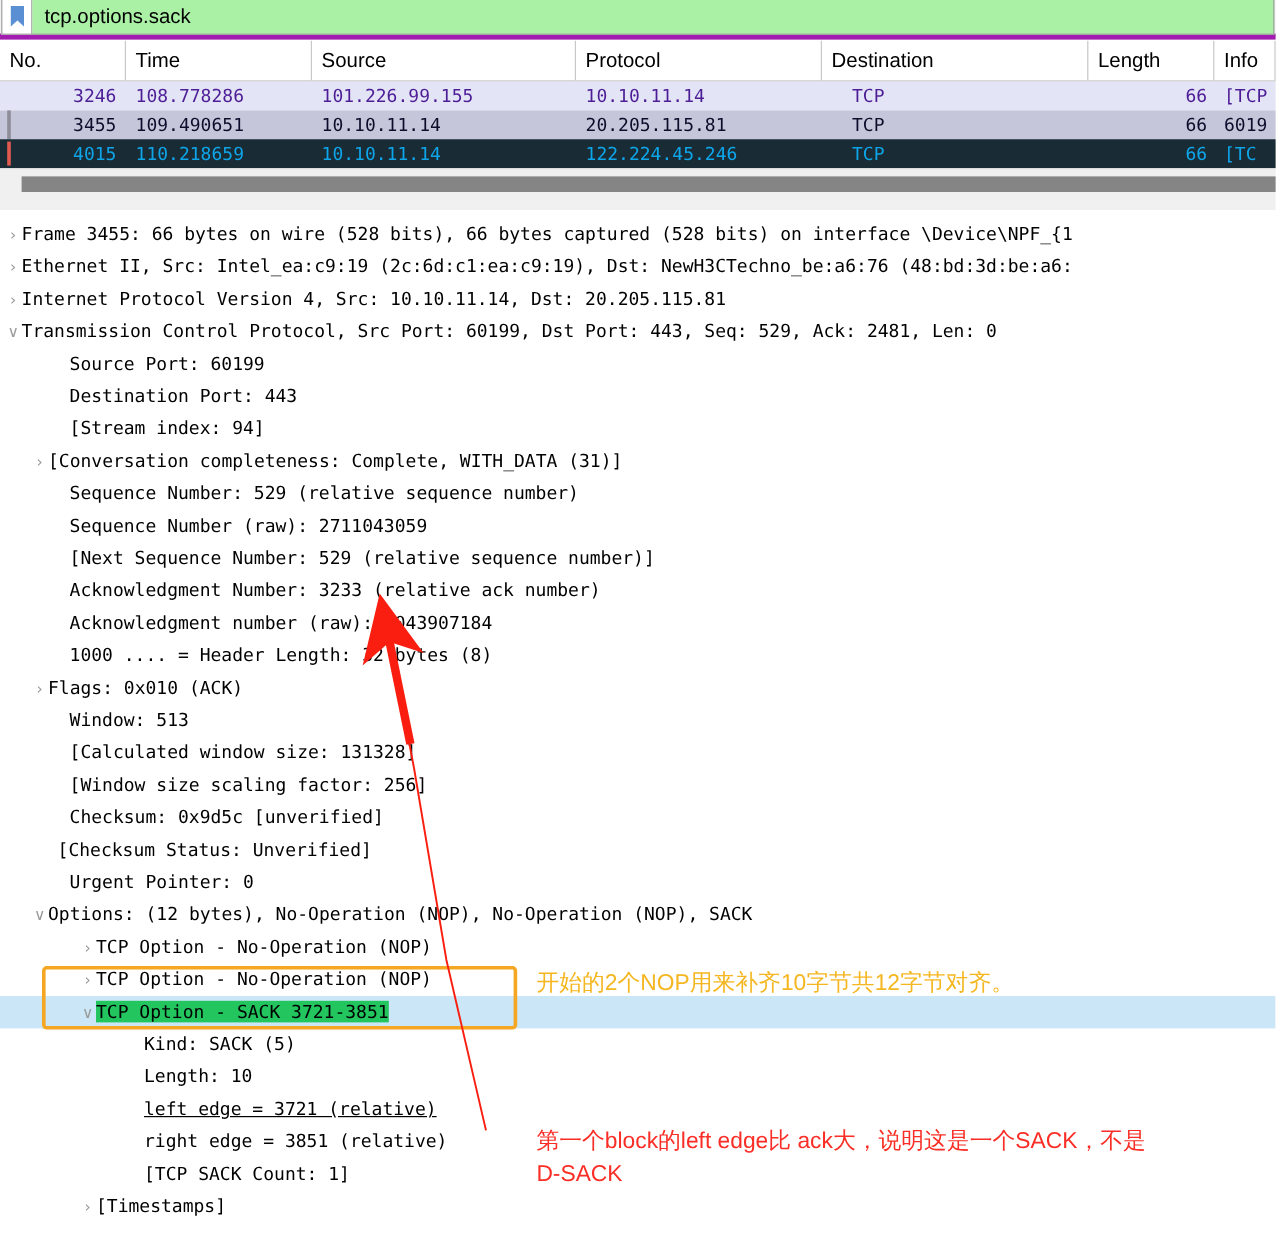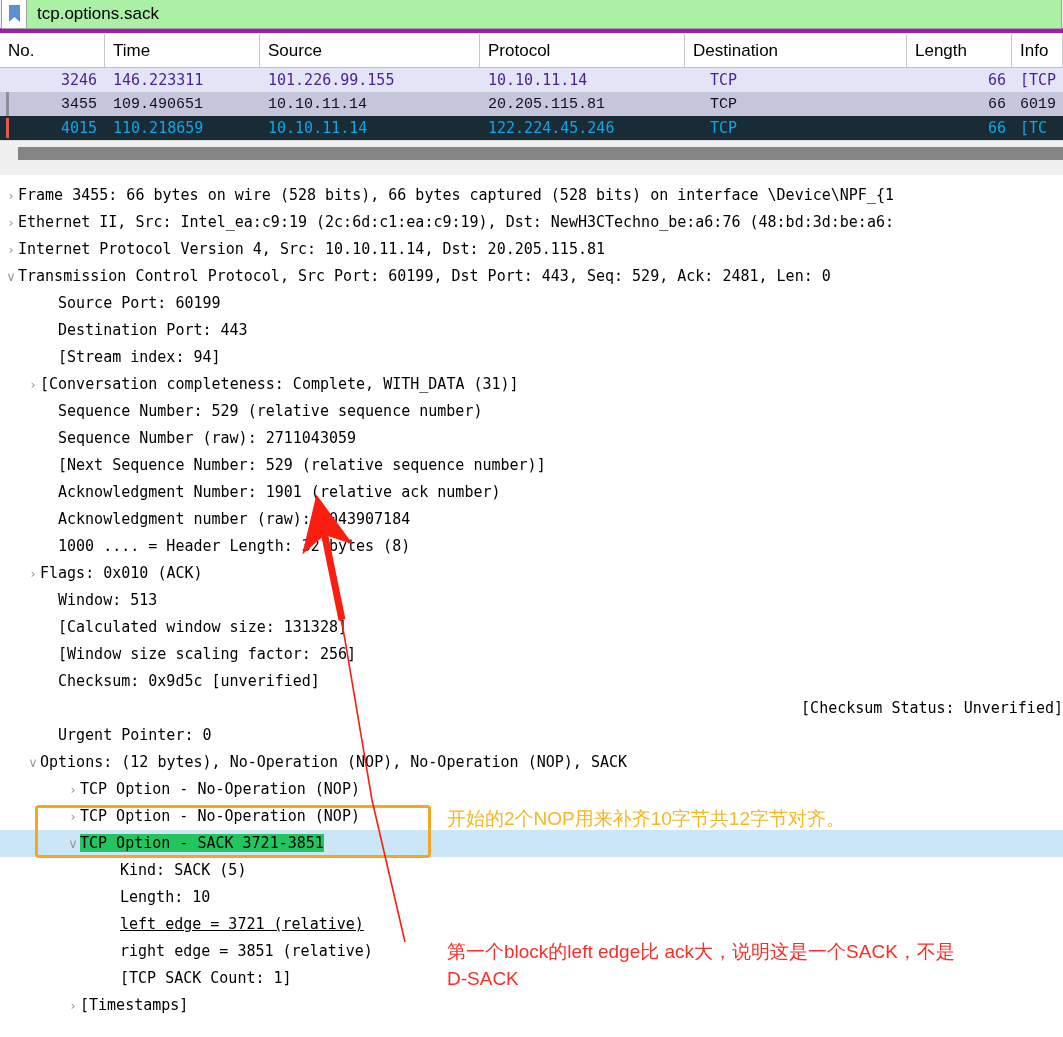--- a/index.html
+++ b/index.html
@@ -65,21 +65,21 @@
     position:relative;
   }
   .prow .cell{
     box-sizing:border-box;overflow:hidden;white-space:nowrap;
     display:flex;align-items:center;
   }
   .cell.num{justify-content:flex-end;padding-right:8px;}
   .cell.len{justify-content:flex-end;padding-right:6px;}
   .cell.txt{padding-left:8px;}
   .prow.r1{background:#e4e4f7;color:#4c1d95;}
-  .prow.r2{background:#c6c6da;color:#0d0d2b;font-family:Liberation Mono, monospace;}
+  .prow.r2{background:#c6c6da;color:#0d0d2b;}
   .prow.r3{background:#192c36;color:#0ea5e9;}
   .prow.r2::before{
     content:"";position:absolute;left:6px;top:0;width:3px;height:24px;
     background:#8e8e9a;
   }
   .prow.r3::before{
     content:"";position:absolute;left:6px;top:2px;width:3px;height:20px;
     background:#e2594f;
   }
   #plist-scrollzone{
@@ -157,21 +157,21 @@
     <div class="hcell" style="width:155px">Time</div>
     <div class="hcell" style="width:220px">Source</div>
     <div class="hcell" style="width:205px">Protocol</div>
     <div class="hcell" style="width:222px">Destination</div>
     <div class="hcell" style="width:105px">Length</div>
     <div class="hcell" style="width:51px">Info</div>
   </div>
 
   <div class="prow r1">
     <div class="cell num" style="width:105px">3246</div>
-    <div class="cell txt" style="width:155px">146.223311</div>
+    <div class="cell txt" style="width:155px">108.778286</div>
     <div class="cell txt" style="width:220px">101.226.99.155</div>
     <div class="cell txt" style="width:222px">10.10.11.14</div>
     <div class="cell txt" style="width:205px">TCP</div>
     <div class="cell len" style="width:105px">66</div>
     <div class="cell txt" style="width:51px">[TCP</div>
   </div>
 
   <div class="prow r2">
     <div class="cell num" style="width:105px">3455</div>
     <div class="cell txt" style="width:155px">109.490651</div>
@@ -225,21 +225,21 @@
     <div class="drow">
       <div style="padding-left: 44px; margin-left: 0px;"><span class="twisty blank"></span><span class="dtext">Sequence Number: 529    (relative sequence number)</span></div>
     </div>
     <div class="drow">
       <div style="padding-left: 44px; margin-left: 0px;"><span class="twisty blank"></span><span class="dtext">Sequence Number (raw): 2711043059</span></div>
     </div>
     <div class="drow">
       <div style="padding-left: 44px; margin-left: 0px;"><span class="twisty blank"></span><span class="dtext">[Next Sequence Number: 529    (relative sequence number)]</span></div>
     </div>
     <div class="drow">
-      <div style="padding-left: 44px; margin-left: 0px;"><span class="twisty blank"></span><span class="dtext">Acknowledgment Number: 1901    (relative ack number)</span></div>
+      <div style="padding-left: 44px; margin-left: 0px;"><span class="twisty blank"></span><span class="dtext">Acknowledgment Number: 3233    (relative ack number)</span></div>
     </div>
     <div class="drow">
       <div style="padding-left: 44px; margin-left: 0px;"><span class="twisty blank"></span><span class="dtext">Acknowledgment number (raw): 1043907184</span></div>
     </div>
     <div class="drow">
       <div style="padding-left: 44px; margin-left: 0px;"><span class="twisty blank"></span><span class="dtext">1000 .... = Header Length: 32 bytes (8)</span></div>
     </div>
     <div class="drow">
       <div style="padding-left: 26px; margin-left: 0px;"><span class="twisty">›</span><span class="dtext">Flags: 0x010 (ACK)</span></div>
     </div>
@@ -249,21 +249,21 @@
     <div class="drow">
       <div style="padding-left: 44px; margin-left: 0px;"><span class="twisty blank"></span><span class="dtext">[Calculated window size: 131328]</span></div>
     </div>
     <div class="drow">
       <div style="padding-left: 44px; margin-left: 0px;"><span class="twisty blank"></span><span class="dtext">[Window size scaling factor: 256]</span></div>
     </div>
     <div class="drow">
       <div style="padding-left: 44px; margin-left: 0px;"><span class="twisty blank"></span><span class="dtext">Checksum: 0x9d5c [unverified]</span></div>
     </div>
     <div class="drow">
-      <div style="padding-left: 28px; margin-left: 6px; text-align: right;"><span class="twisty blank"></span><span class="dtext">[Checksum Status: Unverified]</span></div>
+      <div style="padding-left: 28px; margin-left: 6px;"><span class="twisty blank"></span><span class="dtext">[Checksum Status: Unverified]</span></div>
     </div>
     <div class="drow">
       <div style="padding-left: 44px; margin-left: 0px;"><span class="twisty blank"></span><span class="dtext">Urgent Pointer: 0</span></div>
     </div>
     <div class="drow">
       <div style="padding-left: 26px; margin-left: 0px;"><span class="twisty">∨</span><span class="dtext">Options: (12 bytes), No-Operation (NOP), No-Operation (NOP), SACK</span></div>
     </div>
     <div class="drow">
       <div style="padding-left: 44px; margin-left: 22px;"><span class="twisty">›</span><span class="dtext">TCP Option - No-Operation (NOP)</span></div>
     </div>

